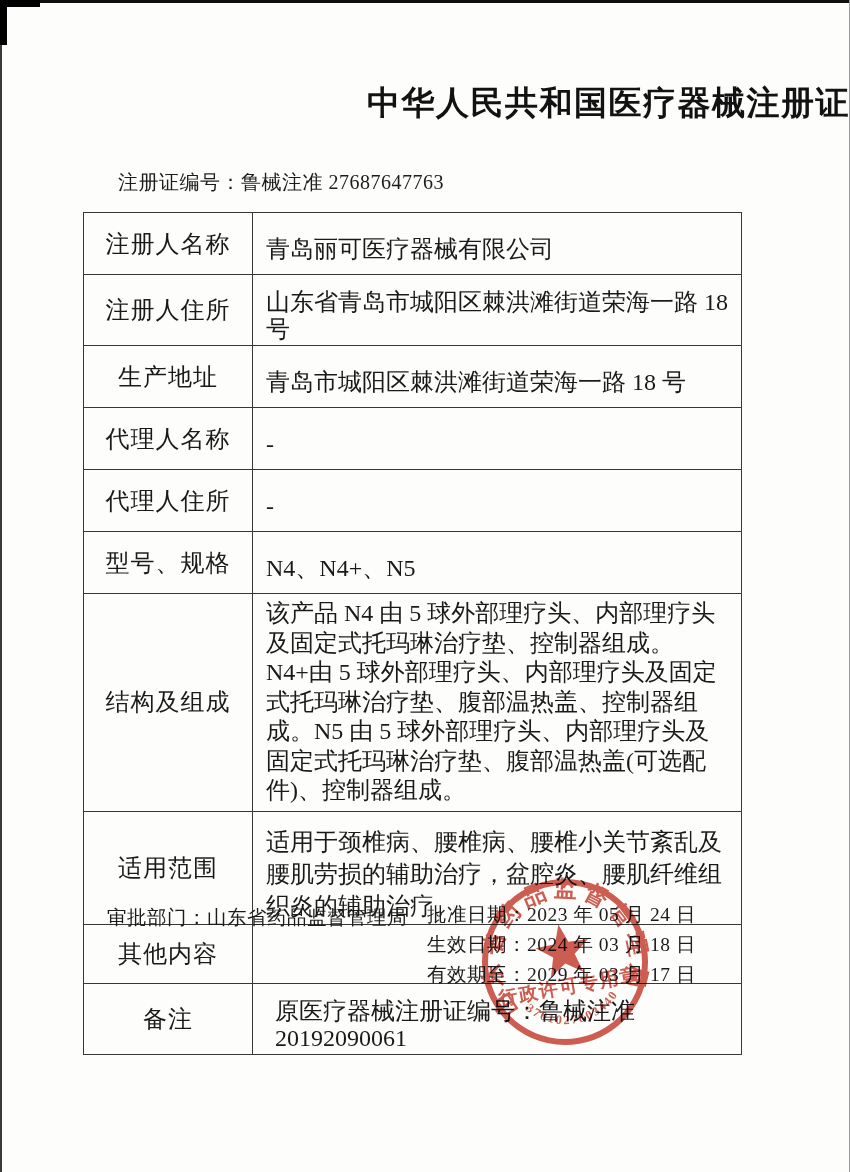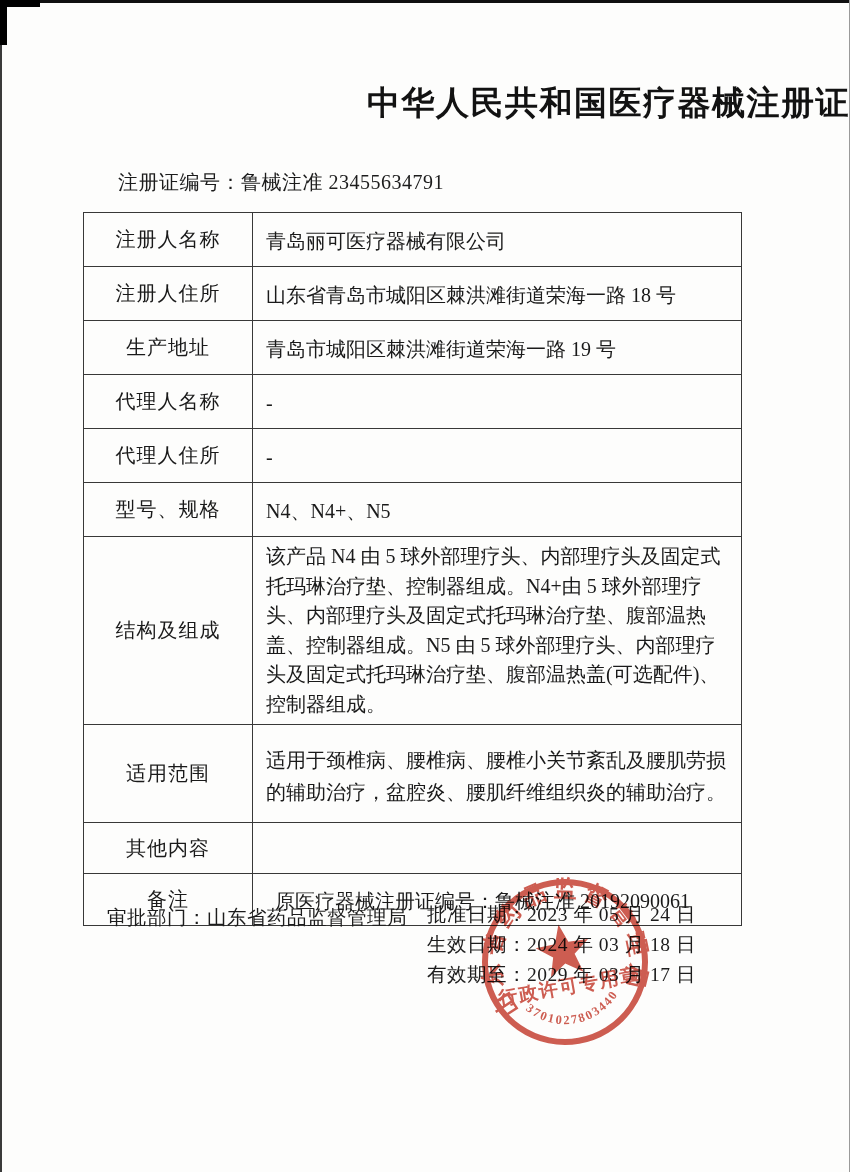--- a/index.html
+++ b/index.html
@@ -29,26 +29,26 @@
     position:absolute;left:118px;top:169px;
     font-size:20px;letter-spacing:0.5px;
   }
 
   table.cert{
     position:absolute;left:83px;top:212px;
     width:659px;border-collapse:collapse;table-layout:fixed;
   }
   table.cert td{
     border:1.5px solid #383838;
-    font-size:20px;
+    font-size:24px;
     vertical-align:middle;
     color:#1a1a1a;
   }
   td.lbl{width:166px;text-align:center;letter-spacing:1px;}
-  td.val{padding:6px 10px 2px 13px;line-height:27px;}
+  td.val{padding:14px 10px 2px 13px;line-height:27px;}
   tr.r1 td{height:45px;}  tr.r2 td{height:45px;}  tr.r3 td{height:45px;}
   tr.r4 td{height:45px;}  tr.r5 td{height:45px;}  tr.r6 td{height:44px;}
   tr.r7 td{height:45px;}
   tr.r8 td{height:148px;} tr.r8 td.val{line-height:29.5px;padding-top:5px;padding-bottom:5px;}
   tr.r9 td{height:89px;}  tr.r9 td.val{line-height:32px;}
   tr.r10 td{height:44px;} tr.r11 td{height:42px;}
   tr.r12 td{height:43px;} tr.r12 td.val{padding-left:22px;}
 
   .dept-line{position:absolute;left:107px;top:904px;font-size:19.5px;letter-spacing:0.5px;}
   .dates-block{position:absolute;left:427px;top:900px;font-size:19.5px;}
@@ -70,36 +70,36 @@
 
   <div class="edge-top"></div>
   <div class="edge-left"></div>
   <div class="edge-right"></div>
   <div class="corner-h"></div>
   <div class="corner-v"></div>
 
   <h1 class="doc-title">中华人民共和国医疗器械注册证</h1>
 
   <div class="cert-line">
-    <span>注册证编号：</span><span>鲁械注准 23455634791</span>
+    <span>注册证编号：</span><span>鲁械注准 27687647763</span>
   </div>
 
   <table class="cert">
     <tbody>
         <tr class="r1">
       <td class="lbl">注册人名称</td>
       <td class="val">青岛丽可医疗器械有限公司</td>
     </tr>
     <tr class="r2">
       <td class="lbl">注册人住所</td>
       <td class="val">山东省青岛市城阳区棘洪滩街道荣海一路 18 号</td>
     </tr>
     <tr class="r3">
       <td class="lbl">生产地址</td>
-      <td class="val">青岛市城阳区棘洪滩街道荣海一路 19 号</td>
+      <td class="val">青岛市城阳区棘洪滩街道荣海一路 18 号</td>
     </tr>
     <tr class="r4">
       <td class="lbl">代理人名称</td>
       <td class="val">-</td>
     </tr>
     <tr class="r5">
       <td class="lbl">代理人住所</td>
       <td class="val">-</td>
     </tr>
     <tr class="r7">

